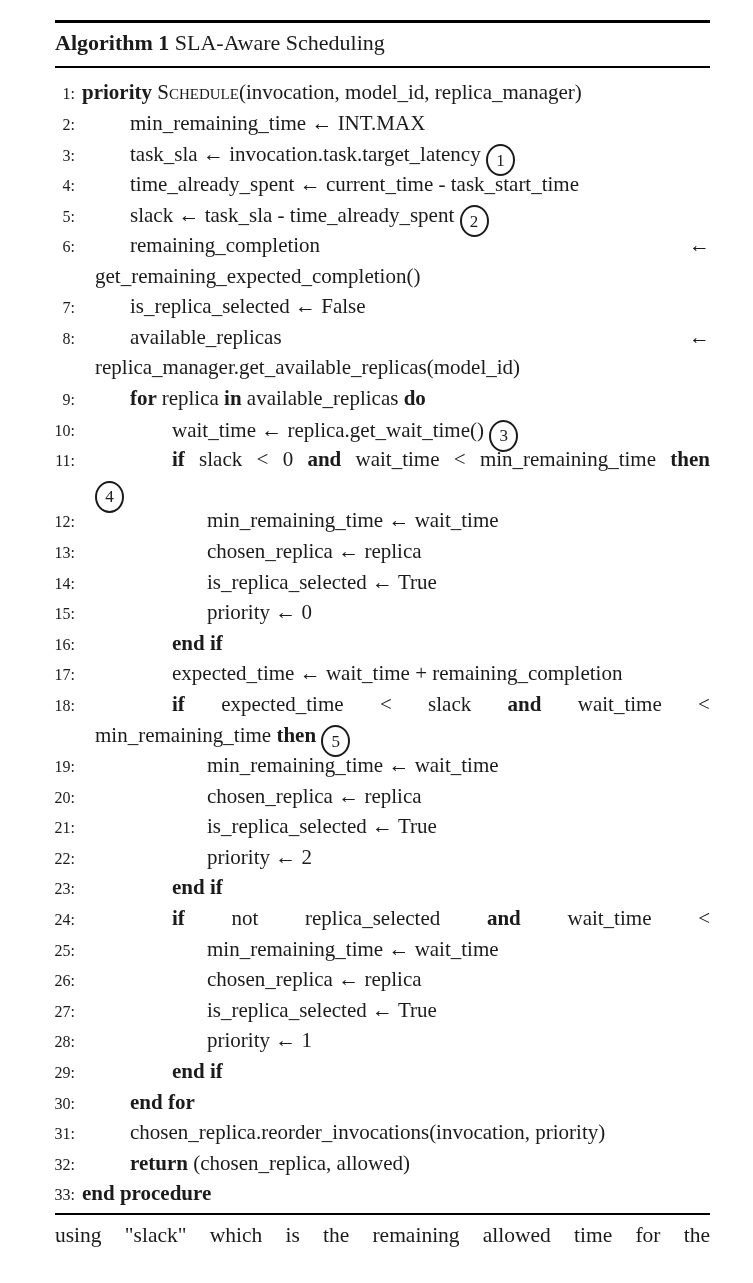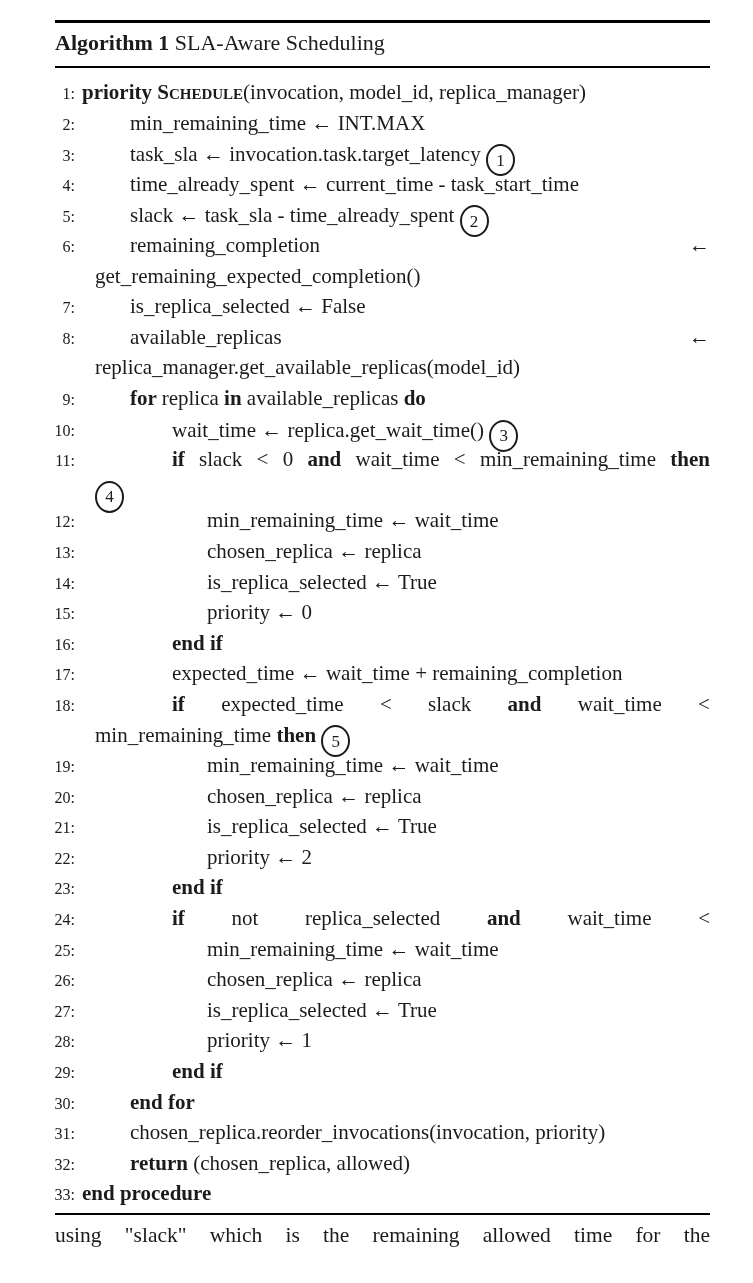--- a/index.html
+++ b/index.html
@@ -19,21 +19,21 @@
   .algo-row{display:flex;align-items:baseline;height:30.6px;padding:0 43px 0 39px;}
   .lnum{flex:0 0 36px;text-align:right;font-size:16px;color:#1b1b1b;}
   .lbody{flex:1 1 auto;font-size:21px;line-height:28px;white-space:pre-wrap;}
   .ind-l0{margin-left:7px;}
   .ind-l1{margin-left:55px;}
   .ind-l2{margin-left:97px;font-family:Liberation Serif, serif;}
   .ind-l3{margin-left:132px;}
   .ind-cont{margin-left:20px;}
   .spread{display:flex;justify-content:space-between;align-items:center;}
   .kw{font-weight:bold;}
-  .sc{font-variant:small-caps;font-weight:bold;}
+  .sc{font-variant:small-caps;}
   .circ{
     display:inline-flex;align-items:center;justify-content:center;
     width:25px;height:28px;
     border:2px solid #1b1b1b;border-radius:50%;
     font-size:17px;line-height:1;
     transform:translateY(5px);
     background:#fff;
   }
   .rule-bottom{height:2px;background:#000;margin:3px 43px 0 55px;}
   .caption{display:flex;justify-content:space-between;margin:6px 43px 0 55px;font-size:21.5px;line-height:28px;}

